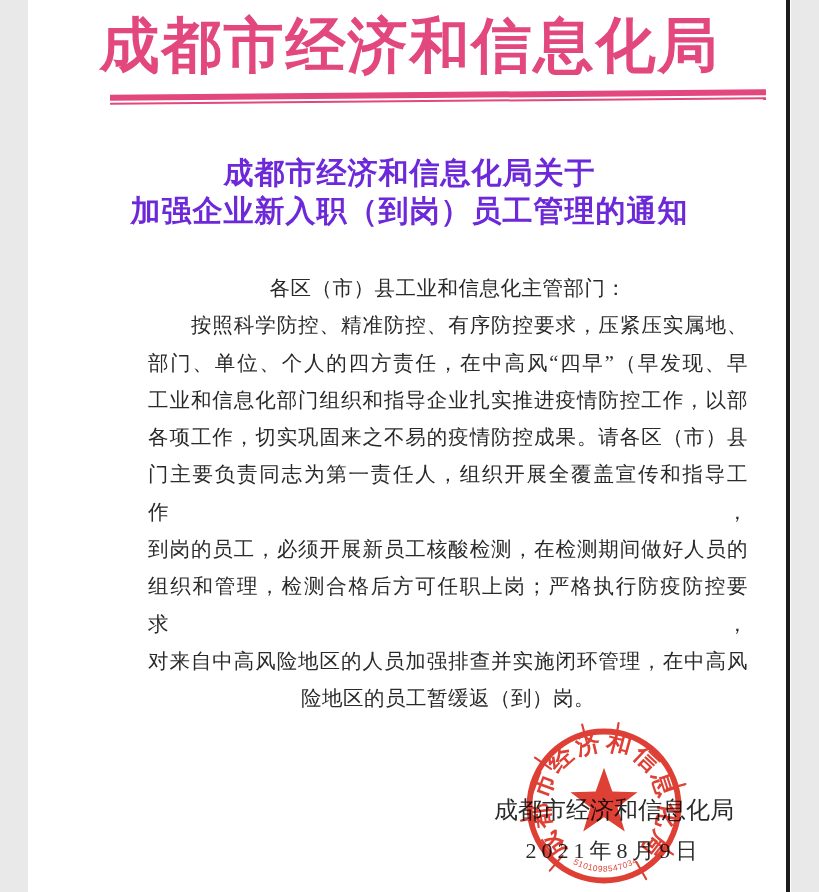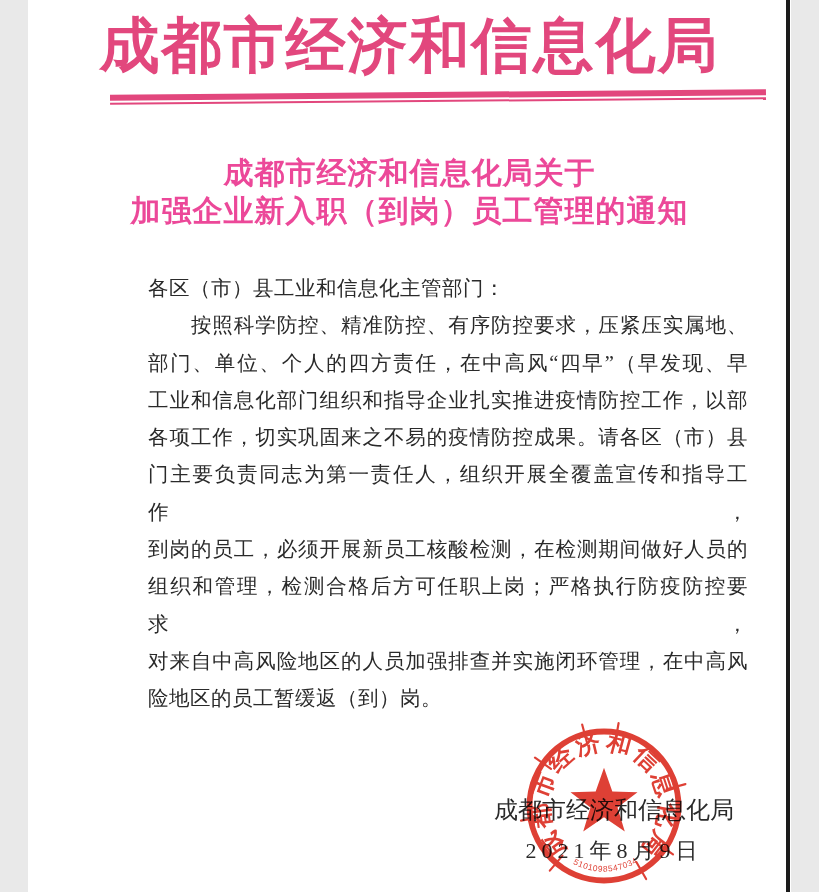--- a/index.html
+++ b/index.html
@@ -26,30 +26,30 @@
   }
   .rule{
     position:absolute;top:92px;left:82px;width:656px;
     transform:rotate(-0.5deg);
   }
   .rule-thick{height:6px;background:#e2477d;}
   .rule-thin{height:2px;background:#e2477d;margin-top:2px;}
   
   .title{
     position:absolute;top:154px;left:0;width:100%;
-    text-align:center;font-weight:bold;color:#ec4899;
+    text-align:center;font-weight:bold;color:#6d28d9;
     font-size:30px;line-height:38px;letter-spacing:1px;
   }
   
   .doc-body{
     position:absolute;top:270px;left:120px;width:600px;
     font-size:20.5px;line-height:37.3px;color:#2a2a2a;
     letter-spacing:0.5px;
   }
-  .doc-line{white-space:nowrap;}
+  .doc-line{white-space:nowrap;text-align:center;}
   .doc-line.fill{
     white-space:normal;
     text-align:justify;
     text-align-last:justify;
     text-justify:inter-character;
   }
   
   .sign-agency{
     position:absolute;top:794px;left:458px;width:256px;
     text-align:center;font-size:24px;color:#2a2a2a;white-space:nowrap;

